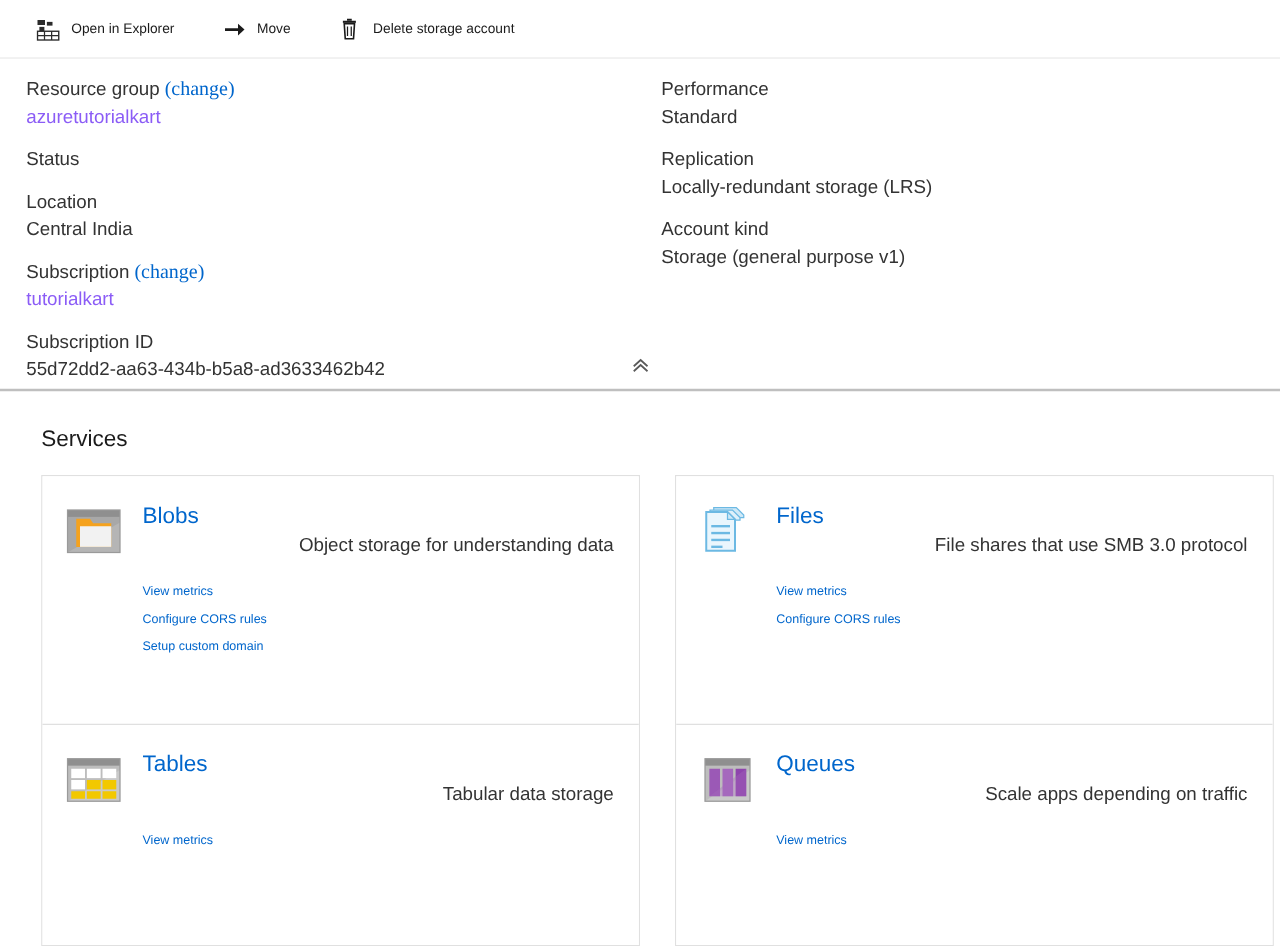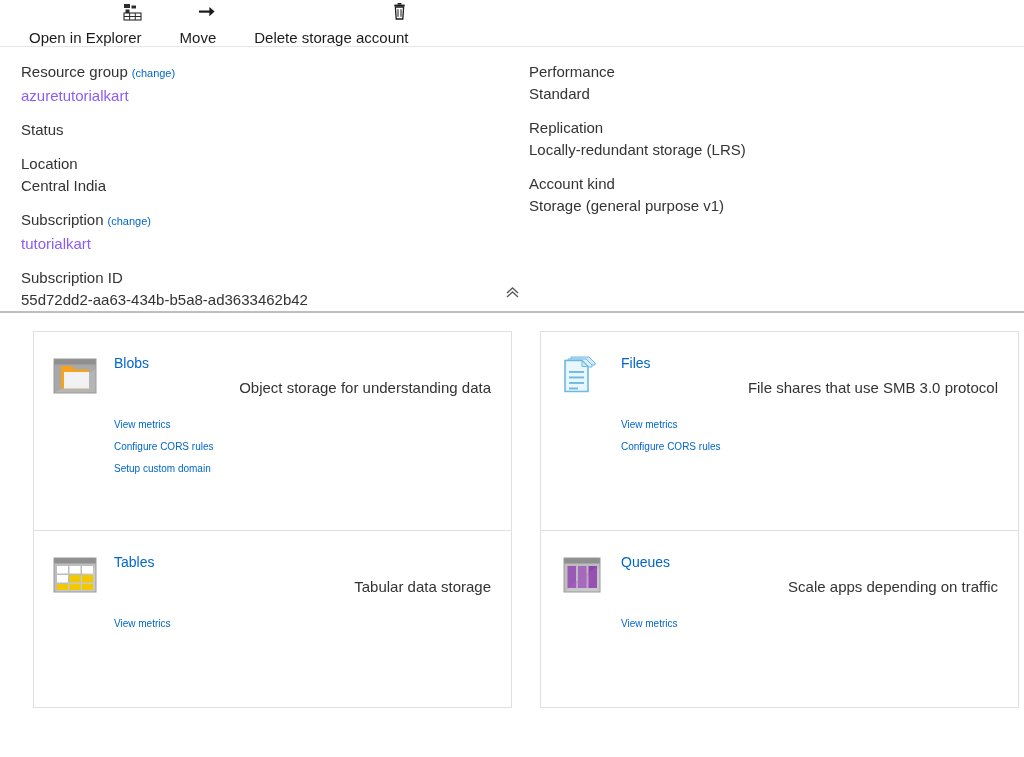--- a/index.html
+++ b/index.html
@@ -22,32 +22,31 @@
     height: 47px;
     box-sizing: border-box;
     display: flex;
     align-items: center;
     padding-left: 27px;
     border-bottom: 1px solid #e6e6e6;
     background: #ffffff;
   }
   .tb-btn {
     display: flex;
-    align-items: flex-end;
+    align-items: center;
     gap: 9px;
     margin-right: 34px;
     cursor: pointer;
     background: none;
     border: 0;
     padding: 3px 2px;
     font-family: inherit;
-    font-size: 15px;
+    font-size: 11px;
     color: #1b1b1b;
     white-space: nowrap;
-    flex-direction: column;
   }
   .tb-icon {
     width: 19px;
     height: 19px;
     display: inline-flex;
     align-items: center;
     justify-content: center;
     flex: 0 0 auto;
   }
   .tb-label { line-height: 1; }
@@ -79,25 +78,26 @@
     color: #333333;
     line-height: 21px;
   }
   .f-value.mono { letter-spacing: 0; }
   a.link {
     color: #8b5cf6;
     text-decoration: none;
     cursor: pointer;
   }
   .change-link {
-    font-size: 11px;
+    font-size: 16px;
     color: #0066cc;
     text-decoration: none;
     cursor: pointer;
     margin-left: 4px;
+    font-family: Liberation Serif, serif;
   }
 
   .collapse-row {
     position: absolute;
     left: 0; right: 0;
     bottom: 0;
     height: 25px;
     display: flex;
     align-items: flex-start;
     justify-content: center;
@@ -145,21 +145,21 @@
   .card.second { height: 176px; }
   .svc-icon {
     width: 44px;
     height: 44px;
     flex: 0 0 auto;
     margin-right: 17px;
     margin-top: 2px;
   }
   .svc-body { flex: 1 1 auto; min-width: 0; }
   .svc-name {
-    font-size: 14px;
+    font-size: 18px;
     color: #0066cc;
     line-height: 22px;
     cursor: pointer;
     display: inline-block;
   }
   .svc-desc {
     font-size: 15px;
     color: #333333;
     line-height: 21px;
     margin-top: 3px;
@@ -276,20 +276,21 @@
     <span class="chev">
       <svg width="15" height="13" viewBox="0 0 15 13">
         <path d="M2 7 L7.5 2 L13 7" fill="none" stroke="#5a5a5a" stroke-width="1.4"></path>
         <path d="M2 11 L7.5 6 L13 11" fill="none" stroke="#5a5a5a" stroke-width="1.4"></path>
       </svg>
     </span>
   </div>
 </div>
 
 <div class="services">
+  <div class="services-title">Services</div>
 
   <div class="grid">
 
     <div class="col-cards">
 
       <div class="card first">
         <span class="svc-icon">
           <svg width="44" height="44" viewBox="0 0 44 44">
             <rect x="1" y="5" width="42" height="34" fill="#b5b5b5"></rect>
             <path d="M1 5 h42 v10 l-42 24 Z" fill="#a8a8a8"></path>

